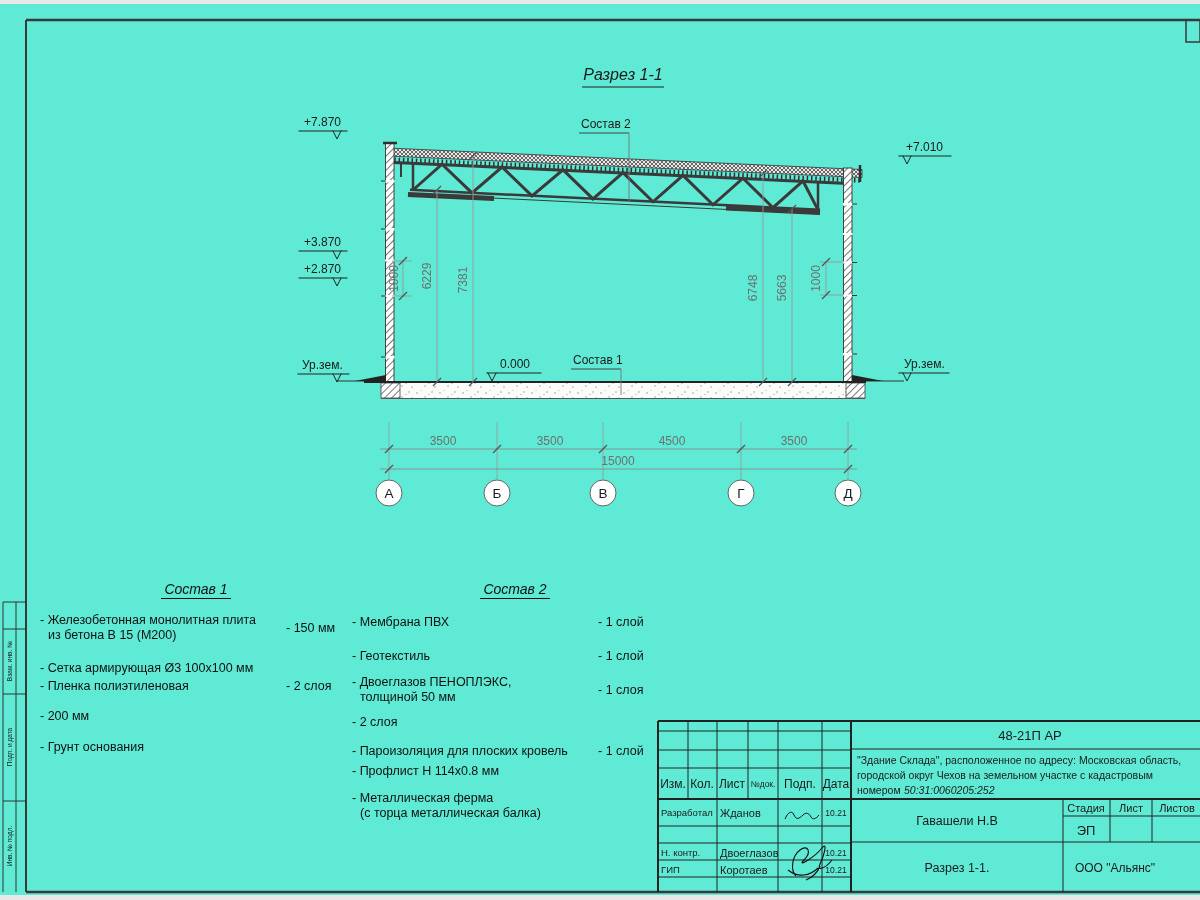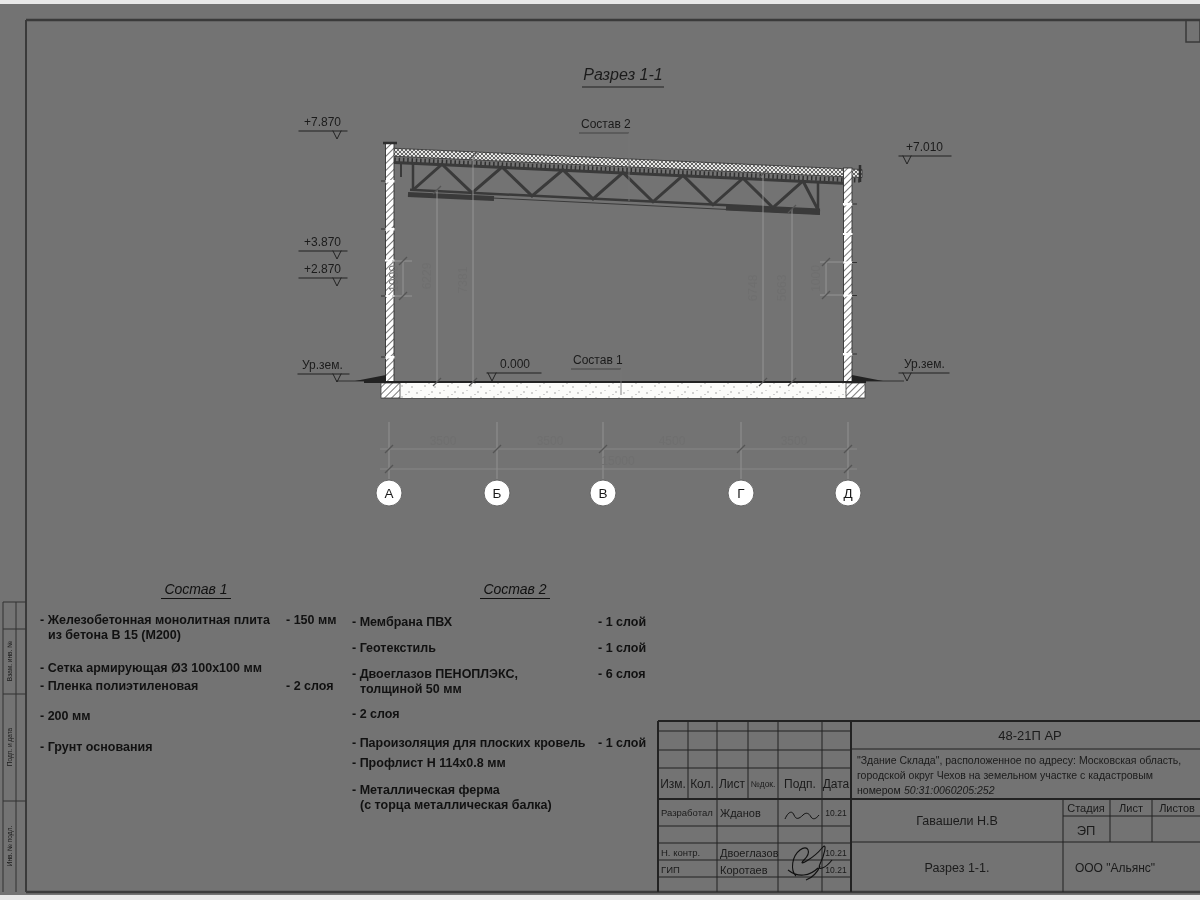--- a/index.html
+++ b/index.html
@@ -1,26 +1,26 @@
 <!DOCTYPE html>
 <html><head>
 <meta charset="utf-8">
 <style>
   html,body{margin:0;padding:0;background:#e8e8e8;}
-  .page{position:absolute;left:0;top:4px;width:1200px;height:891px;background:#737373;overflow:hidden;
+  .page{position:absolute;left:0;top:4px;width:1200px;height:891px;background:#5eead4;overflow:hidden;
         font-family:"Liberation Sans",sans-serif;}
   .plan{position:absolute;left:0;top:0;}
   svg text{font-family:"Liberation Sans",sans-serif;fill:#1b1b1b;}
   .dt{fill:#6f6f6f;font-size:12px;}
   .el{font-size:12px;fill:#1b1b1b;}
   .tbt{font-size:12px;}
   .sostav{position:absolute;font-size:12.5px;line-height:15px;color:#111;}
   .s-head{text-align:center;font-size:14px;font-style:italic;margin-bottom:2px;}
   .s-head span{border-bottom:1px solid #111;padding:0 3px 1px;}
-  .s-item{display:flex;align-items:flex-start;font-weight:bold;}
+  .s-item{display:flex;align-items:center;}
   .s-text{flex:0 0 246px;}
   .l2{padding-left:8px;}
   .s-val{white-space:nowrap;}
 </style>
 </head>
 <body>
 
 <div class="page">
 
 <svg class="plan" width="1200" height="900" viewBox="0 0 1200 900">
@@ -345,32 +345,32 @@
 </div>
 
 <div class="sostav" style="left:352px;top:578px;width:326px">
   <div class="s-head"><span>Состав 2</span></div>
   <div class="s-item" style="margin-top:18px">
     <div class="s-text">
           <div>- Мембрана ПВХ</div>
         </div>
     <div class="s-val">- 1 слой</div>
   </div>
-  <div class="s-item" style="margin-top:11px">
+  <div class="s-item" style="margin-top:19px">
     <div class="s-text">
           <div>- Геотекстиль</div>
         </div>
     <div class="s-val">- 1 слой</div>
   </div>
   <div class="s-item" style="margin-top:11px">
     <div class="s-text">
       <div>- Двоеглазов ПЕНОПЛЭКС,</div>
       <div class="l2">толщиной 50 мм</div>
     </div>
-    <div class="s-val">- 6 слоя</div>
+    <div class="s-val">- 1 слоя</div>
   </div>
   <div class="s-item" style="margin-top:10px">
     <div class="s-val">- 2 слоя</div>
   </div>
   <div class="s-item" style="margin-top:14px">
     <div class="s-text">
           <div>- Пароизоляция для плоских кровель</div>
         </div>
     <div class="s-val">- 1 слой</div>
   </div>

